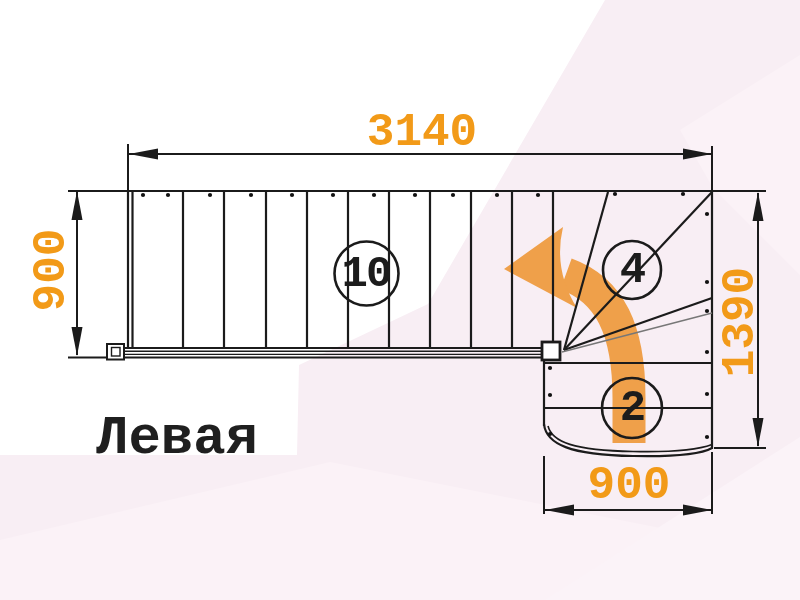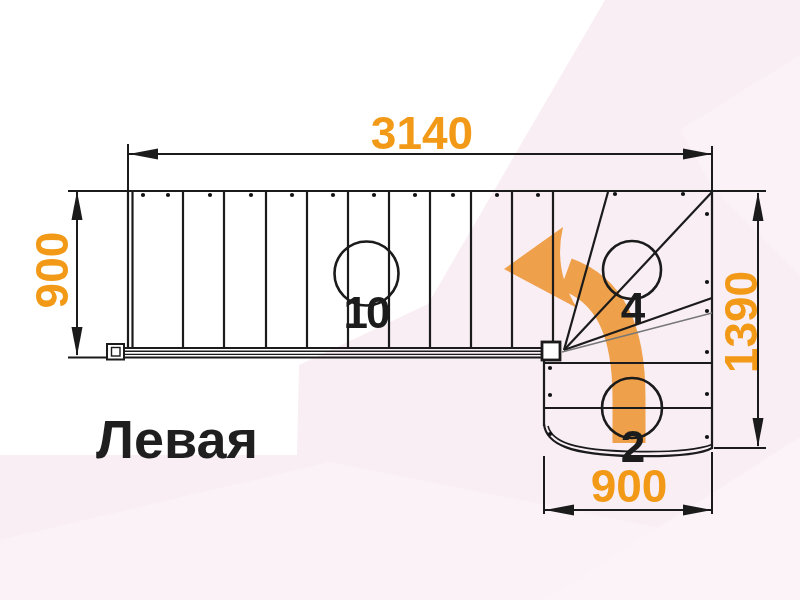--- a/index.html
+++ b/index.html
@@ -1,23 +1,23 @@
 <!DOCTYPE html>
 <html><head>
 <meta charset="utf-8">
 <style>
   html,body{margin:0;padding:0;}
   #stage{position:relative;width:800px;height:600px;background:#ffffff;overflow:hidden;
-         font-family:Liberation Sans, sans-serif;}
+         font-family:Liberation Mono, monospace;}
   #plan-svg{position:absolute;left:0;top:0;}
   .dim{position:absolute;color:#f29a18;font-weight:bold;font-size:46px;line-height:46px;
        text-align:center;white-space:nowrap;}
   .dim.vert{transform:rotate(-90deg);}
   .stepnum{position:absolute;color:#1c1c1c;font-weight:bold;font-size:44px;line-height:48px;
-           width:80px;text-align:center;letter-spacing:-2px;margin-top:39px;}
+           width:80px;text-align:center;letter-spacing:-2px;}
   .title{position:absolute;color:#1f1f1f;font-weight:bold;font-size:54px;line-height:54px;
          white-space:nowrap;}
 </style>
 </head>
 <body>
 
 <div id="stage">
 
   <svg id="plan-svg" width="800" height="600" viewBox="0 0 800 600">
 

